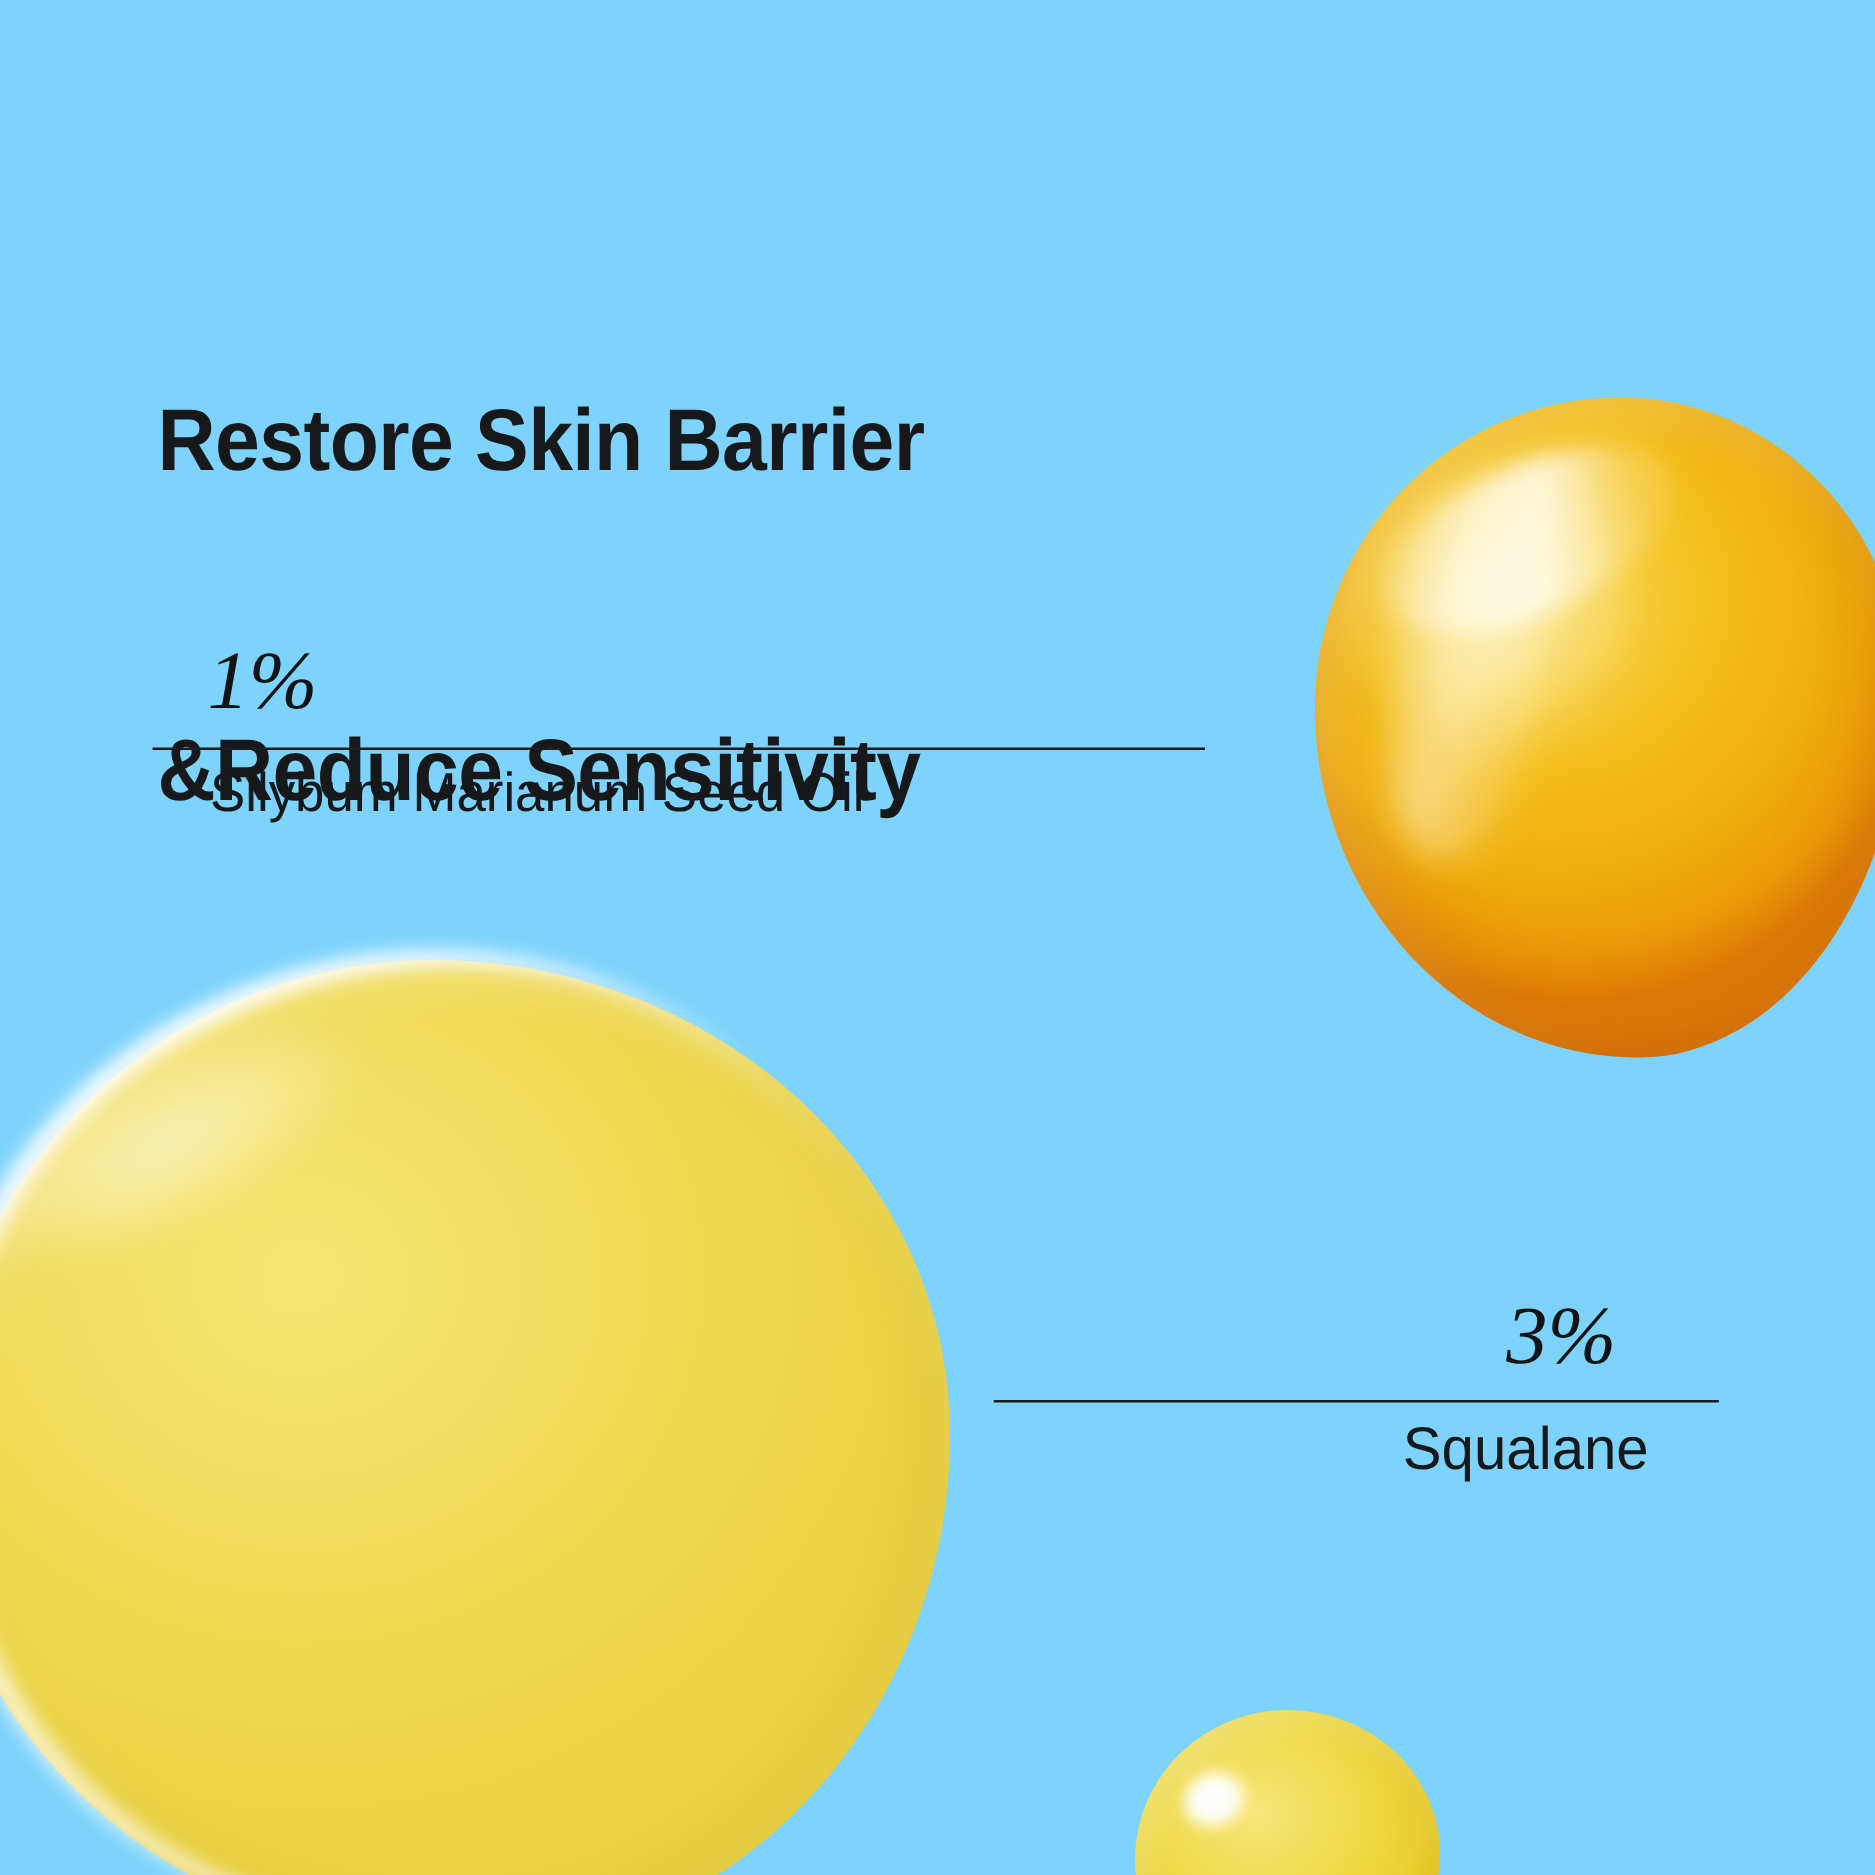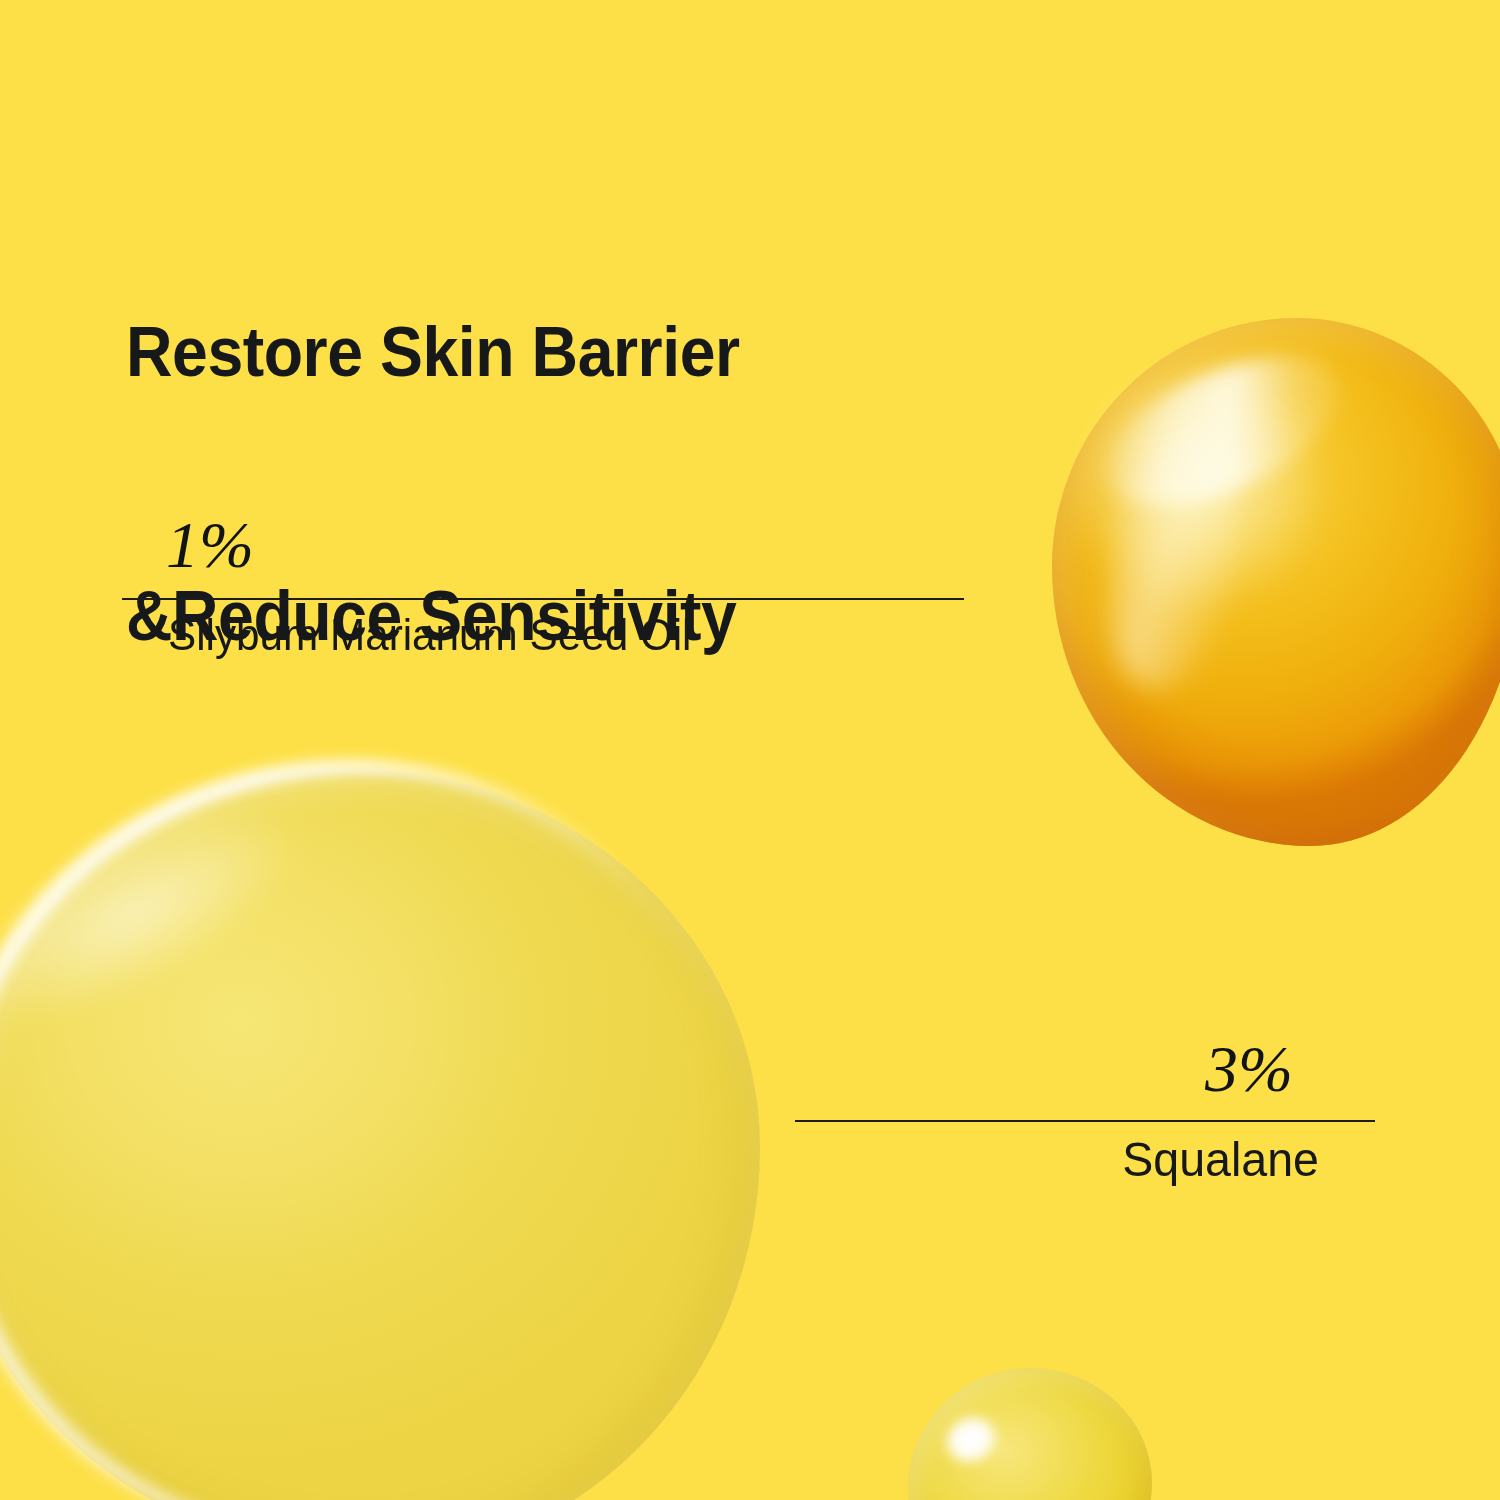--- a/index.html
+++ b/index.html
@@ -9,21 +9,21 @@
     width: 1500px;
     height: 1500px;
     overflow: hidden;
     background: #ffffff;
   }
 
   #canvas {
     position: relative;
     width: 1500px;
     height: 1500px;
-    background: #fde047;
+    background: #7dd3fc;
     font-family: "Liberation Sans", sans-serif;
     overflow: hidden;
   }
 
   
   .headline {
     position: absolute;
     left: 126px;
     top: 132px;
     width: 900px;

